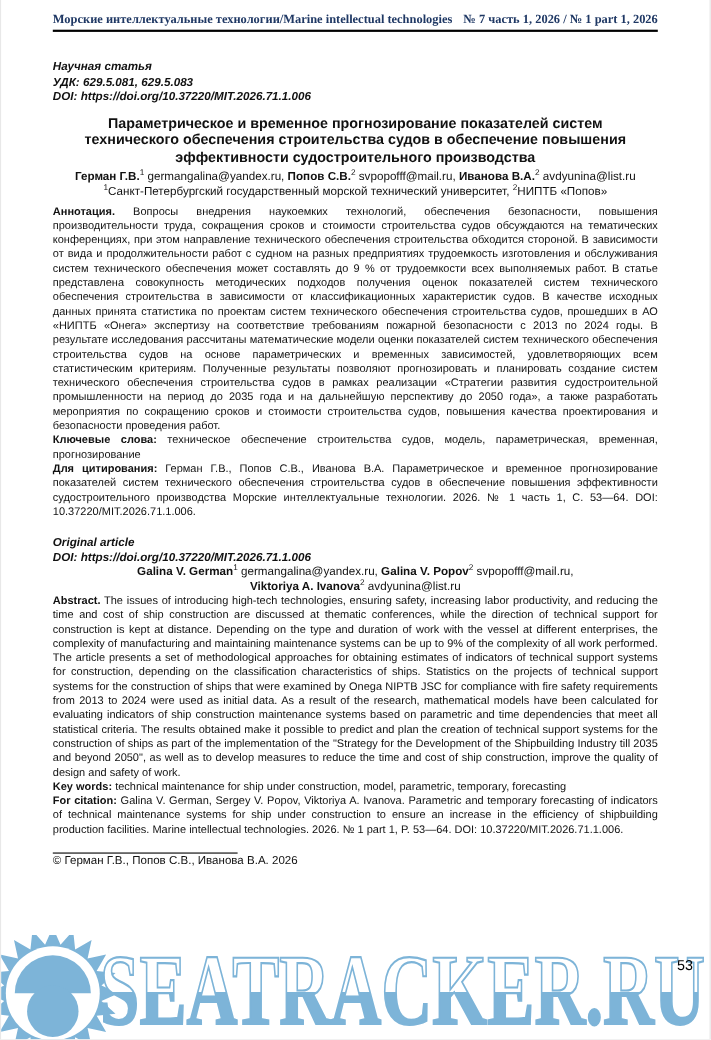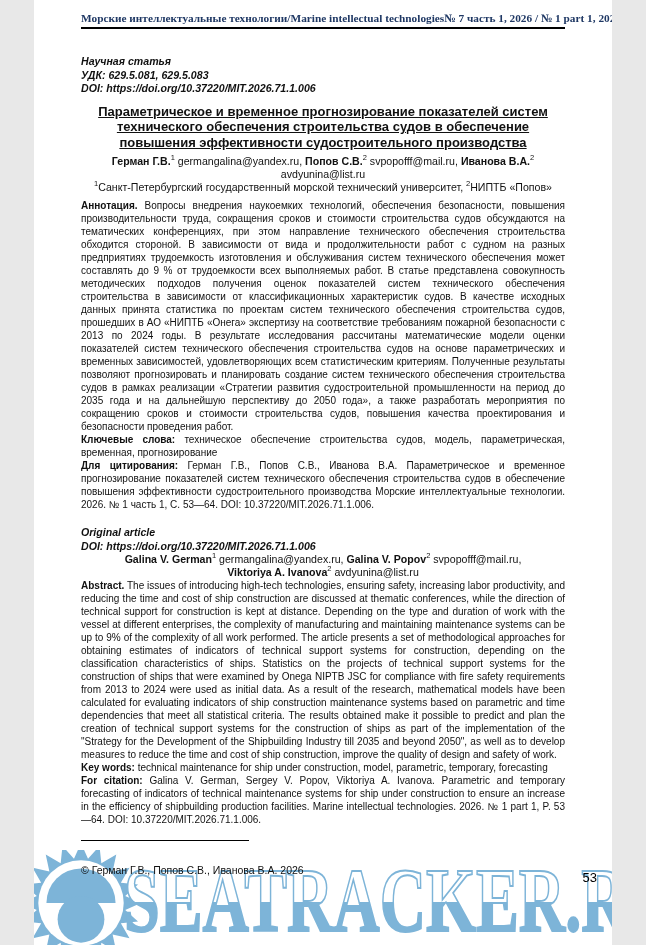--- a/index.html
+++ b/index.html
@@ -1,44 +1,44 @@
 <!DOCTYPE html>
 <html><head>
 <meta charset="utf-8">
 <style>
   html,body{margin:0;padding:0;background:#e8e8e8;}
   .page{
-    position:relative; width:578px; height:945px; margin:0 auto;
+    position:relative; width:644px; height:945px; margin:0 auto;
     background:#ffffff; overflow:hidden;
     font-family:"Liberation Sans", sans-serif; color:#111;
     box-sizing:border-box; padding:12px 47px 0 47px;
   }
   
   .jheader{
     display:flex; justify-content:space-between; align-items:baseline;
     font-family:"Liberation Serif", serif; font-weight:bold;
     color:#1f3864; font-size:11.3px; white-space:nowrap;
   }
   .hrule{height:2px; background:#000; margin-top:3px;}
   
   .meta{margin-top:26px; font-weight:bold; font-style:italic; font-size:10.6px; line-height:13.5px;}
   .meta-en{margin-top:15px;}
   .title{
     font-size:13px; font-weight:bold; text-align:center;
-    line-height:15.5px; margin:8px 6px 5px 6px;text-decoration:underline;
+    line-height:15.5px; margin:8px 6px 5px 6px;
   }
   .authors{text-align:center; font-size:10.6px; line-height:13px;}
   .affil{text-align:center; font-size:10.6px; line-height:13px; margin-bottom:5px;}
   sup{font-size:7.5px; line-height:0;}
   p.just{
     text-align:justify; font-size:10px; line-height:13px; margin:0;
   }
   b{font-weight:bold;}
   .footnote-rule{width:168px; height:1px; background:#000; margin-top:14px;}
-  .copyright{font-size:10.5px; margin-top:23px; position:relative; z-index:3;}
+  .copyright{font-size:10.5px; margin-top:0; position:relative; z-index:3;}
   
   .watermark{
     position:absolute; left:0; top:850px; width:646px; height:95px;
     overflow:hidden; z-index:1; pointer-events:none;
   }
   .sun{position:absolute; left:-14px; top:-8px;}
   .wmtext{position:absolute; left:88px; top:8px;}
   .pagenum{
     position:absolute; right:15px; top:870px; font-size:13px; color:#000; z-index:4;
   }

